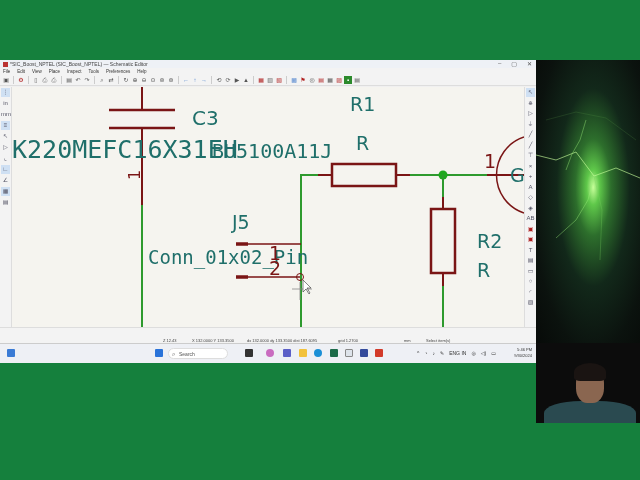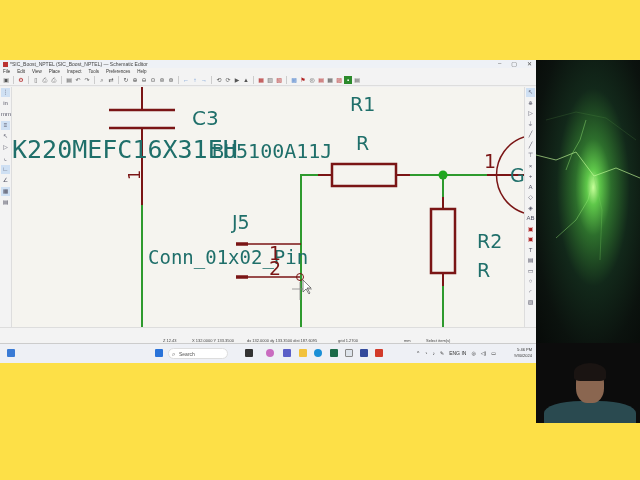--- a/index.html
+++ b/index.html
@@ -1,17 +1,17 @@
 <!DOCTYPE html>
 <html><head>
 <meta charset="utf-8">
 <style>
   * { box-sizing: border-box; margin: 0; padding: 0; }
   html, body { width: 640px; height: 480px; background: #000; overflow: hidden; font-family: "Liberation Sans", sans-serif; }
-  .frame { position: absolute; left: 0; top: 0; width: 640px; height: 480px; background: #fde047; }
+  .frame { position: absolute; left: 0; top: 0; width: 640px; height: 480px; background: #15803d; }
   .screen { position: absolute; left: 0; top: 60px; width: 536px; height: 303px; background: #f0f0f0; overflow: hidden; }
   .titlebar { position: absolute; left: 0; top: 0; width: 536px; height: 8px; background: #eef1f6; font-size: 5px; color: #444; display: flex; align-items: center; padding-left: 3px; }
   .titlebar .app-icon { width: 5px; height: 5px; background: #b33; margin-right: 2px; }
   .titlebar .winbtns { position: absolute; right: 4px; top: 0; display: flex; gap: 10px; font-size: 6px; color: #555; }
   .menubar { position: absolute; left: 0; top: 8px; width: 536px; height: 7px; background: #f3f3f3; display: flex; gap: 7px; padding-left: 3px; font-size: 4.5px; color: #333; align-items: center; }
   .toolbar { position: absolute; left: 0; top: 15px; width: 536px; height: 11px; background: #f3f3f3; border-bottom: 1px solid #ddd; display: flex; align-items: center; padding-left: 2px; gap: 1px; }
   .tb { width: 8px; height: 8px; font-size: 6px; line-height: 8px; text-align: center; color: #555; }
   .tb.blue { color: #5a8bd0; }
   .tb.red { color: #b02020; }
   .tb.green { background: #2c8a2c; color: #fff; }

